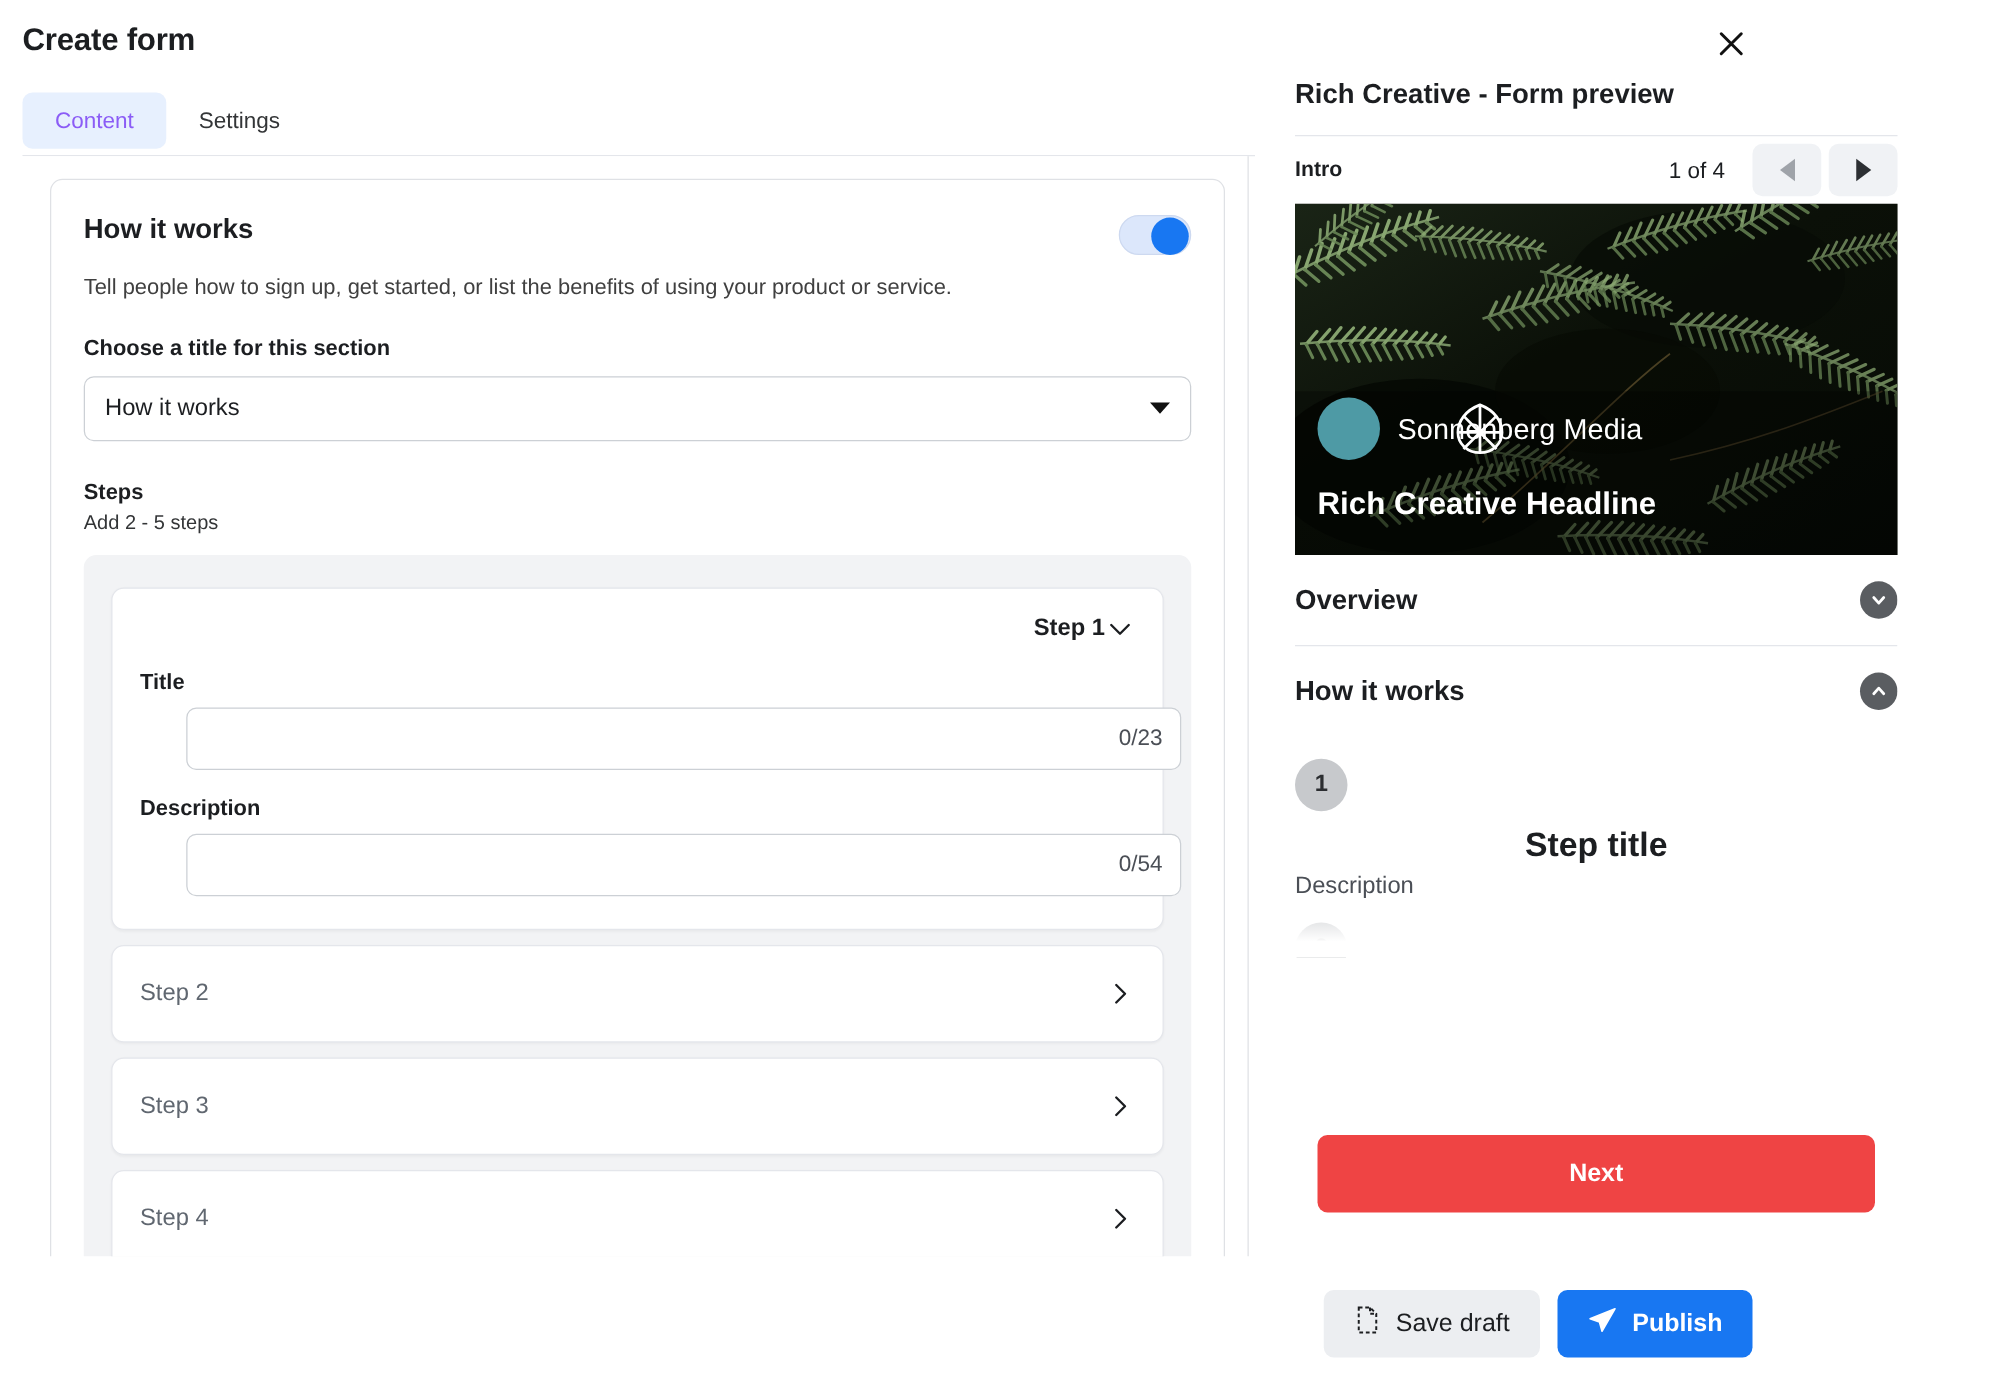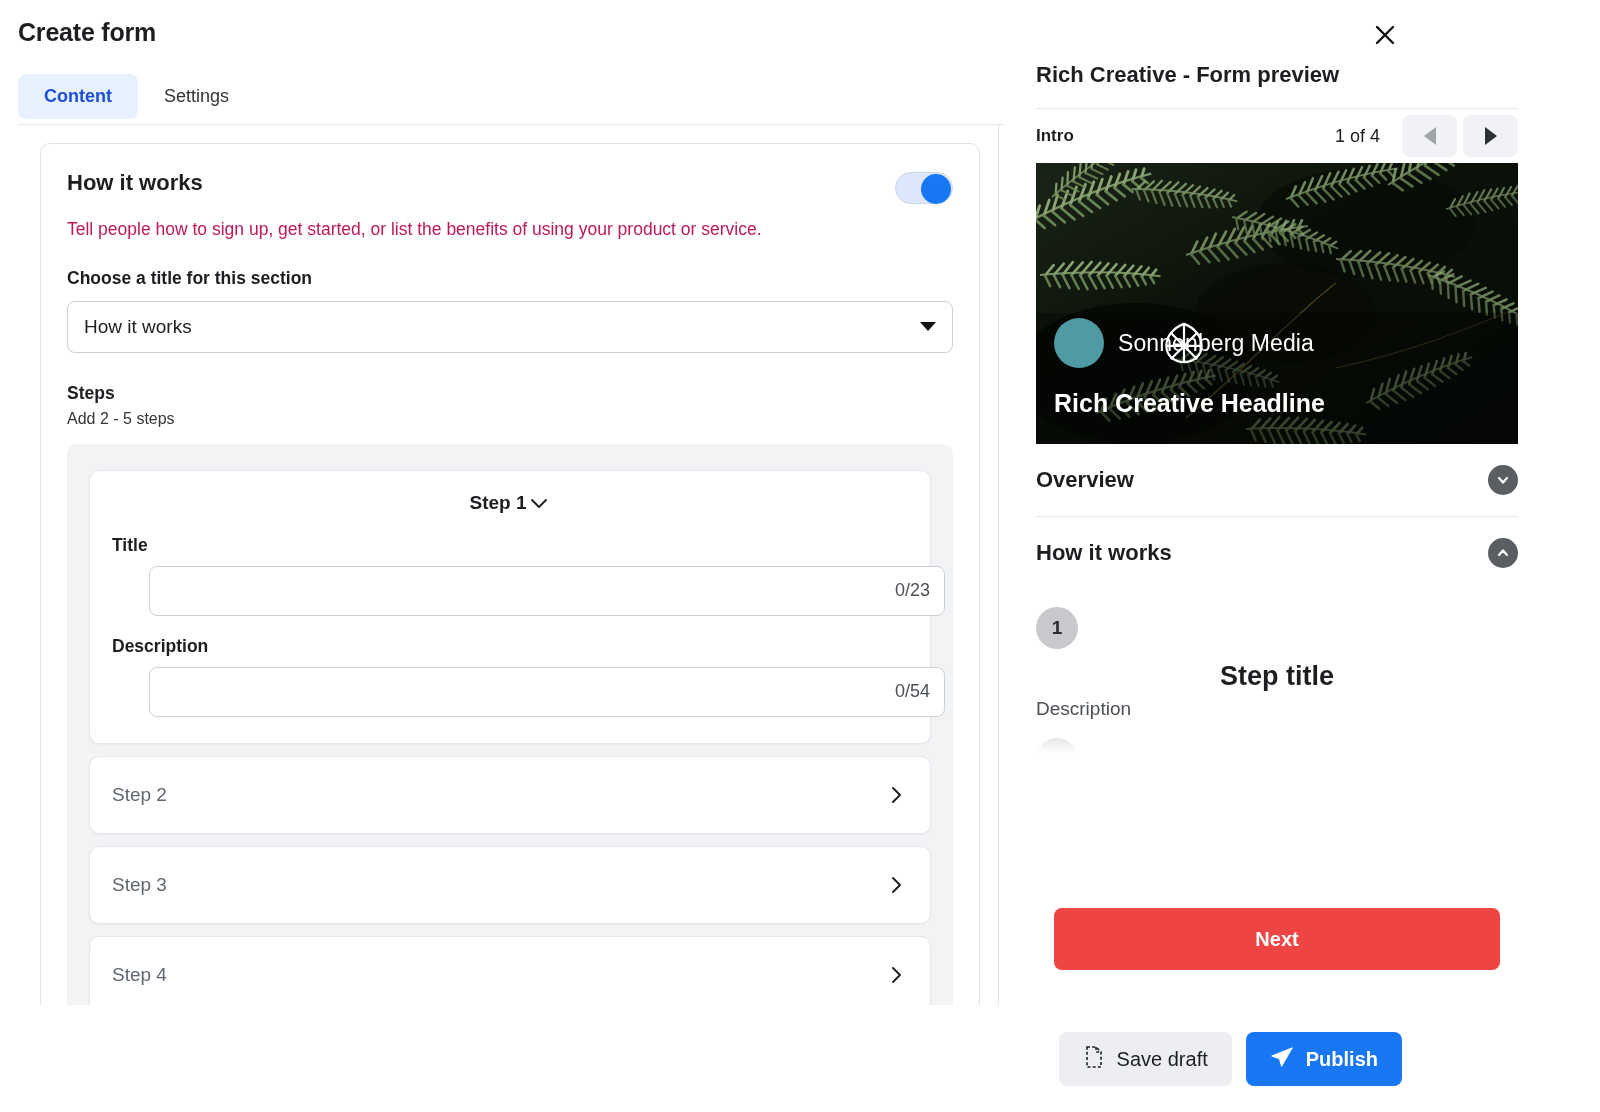--- a/index.html
+++ b/index.html
@@ -23,39 +23,39 @@
     cursor: pointer; background: transparent; border: none; border-radius: 6px;
   }
   .close-btn svg { display: block; }
 
   
   .tabs { position: absolute; left: 18px; top: 74px; display: flex; gap: 0px; }
   .tab {
     padding: 12px 26px; font-size: 18px; border-radius: 8px; cursor: pointer;
     background: transparent; border: none; color: #333537; font-family: inherit;
   }
-  .tab.active { background: #e7f0fe; color: #1d4ed8; font-weight: 700; }
+  .tab.active { background: #e7f0fe; color: #8b5cf6; font-weight: 400; }
   .tab-underline {
     position: absolute; left: 18px; top: 124px; width: 986px; height: 1px; background: #e4e6eb;
   }
 
   
   .left-pane {
     position: absolute; left: 0px; top: 125px; width: 998px; height: 880px;
     overflow: hidden; background: #fff;
   }
   .card {
     position: absolute; left: 40px; top: 18px; width: 940px;
     border: 1px solid #dfe1e5; border-radius: 10px; background: #fff;
     padding: 26px 26px 0 26px; min-height: 900px;
   }
   .card-head-row { display: flex; align-items: flex-start; justify-content: space-between; }
   .card-title { font-size: 22px; font-weight: 700; color: #1c1e21; }
   .card-sub {
-    margin-top: 14px; font-size: 17.5px; color: #be185d; line-height: 1.35;
+    margin-top: 14px; font-size: 17.5px; color: #404040; line-height: 1.35;
   }
   .toggle {
     width: 58px; height: 32px; border-radius: 17px; background: #dce7fb;
     position: relative; flex: none; cursor: pointer; border: 1px solid #cdd9f0; margin-top: 2px;
   }
   .toggle .knob {
     position: absolute; right: 1px; top: 1px; width: 30px; height: 30px;
     border-radius: 50%; background: #1877f2;
   }
 
@@ -76,21 +76,21 @@
   }
   .step-card {
     background: #fff; border: 1px solid #e4e6eb; border-radius: 10px;
     margin-top: 12px; box-shadow: 0 1px 2px rgba(0,0,0,0.04);
   }
   .step-card.expanded { padding: 20px 22px 26px 22px; }
   .step-card.collapsed {
     height: 78px; display: flex; align-items: center; justify-content: space-between;
     padding: 0 22px; cursor: pointer;
   }
-  .step-head { display: flex; align-items: center; justify-content: center; }
+  .step-head { display: flex; align-items: center; justify-content: flex-end; }
   .step-head-title { font-size: 19px; font-weight: 700; color: #1c1e21; }
   .step-collapsed-title { font-size: 19px; color: #606770; }
   .chev { color: #1c1e21; display: flex; align-items: center; }
 
   .sub-label { margin-top: 20px; font-size: 17.5px; font-weight: 700; color: #1c1e21; }
   .text-input {
     margin-top: 10px; height: 50px; width: 100%;
     border: 1px solid #ccd0d5; border-radius: 8px; background: #fff;
     display: flex; align-items: center; justify-content: flex-end; padding: 0 14px;
     cursor: text;

